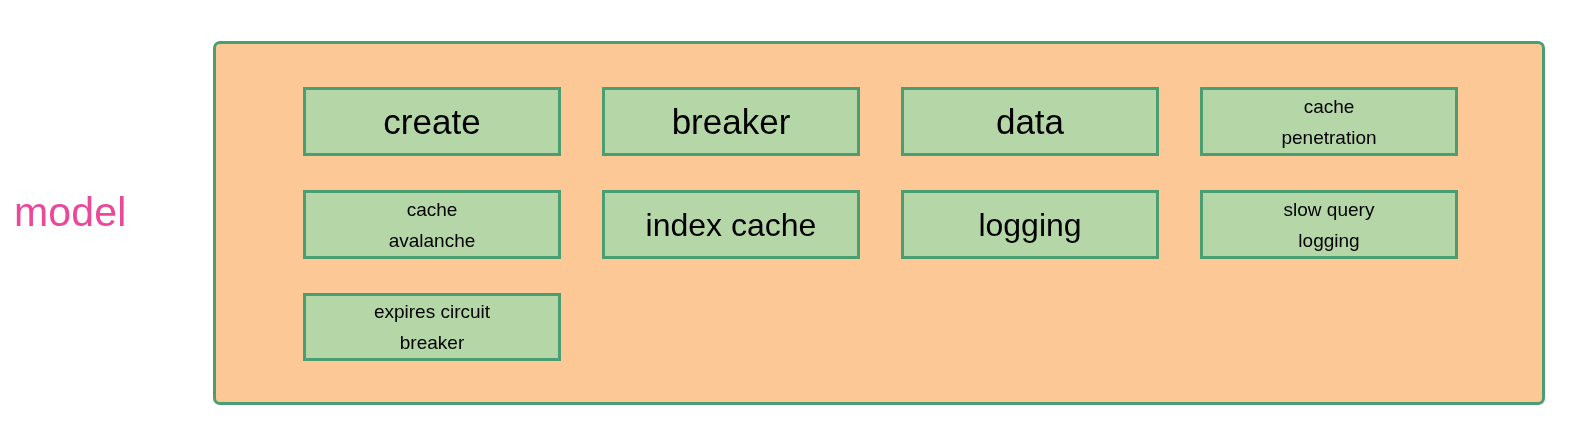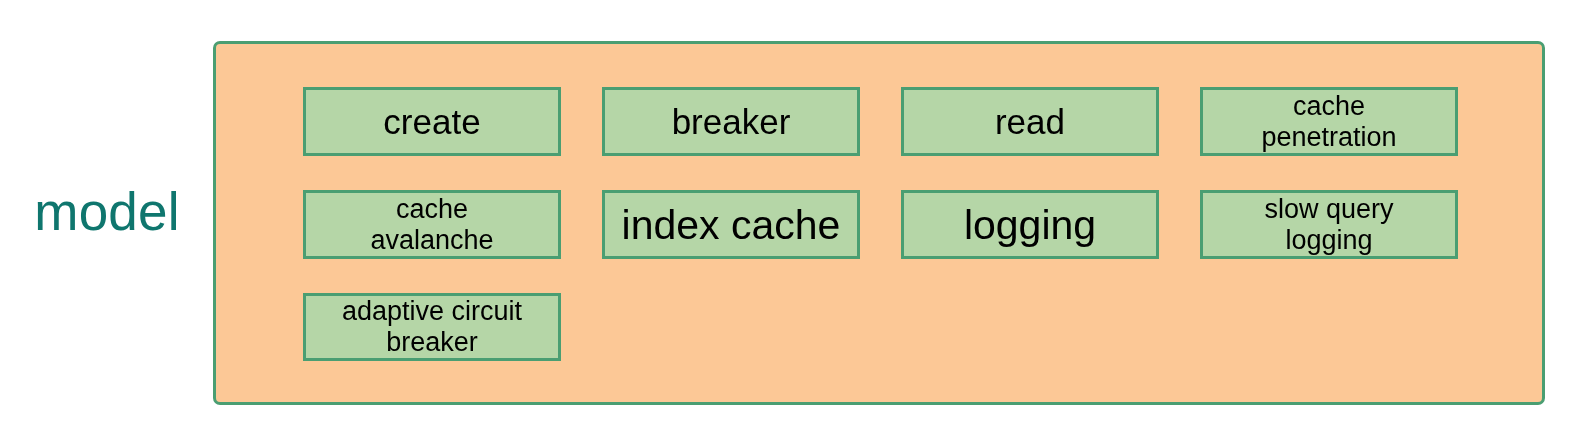--- a/index.html
+++ b/index.html
@@ -21,24 +21,23 @@
     width: 1570px;
     height: 440px;
   }
 
   
   .model-label {
     position: absolute;
     left: 14px;
     top: 188px;
     width: 186px;
-    text-align: center;
-    font-size: 53px;
+    font-size: 41px;
     line-height: 48px;
-    color: #0f766e;
+    color: #ec4899;
     white-space: nowrap;
     letter-spacing: 0.2px;
   }
 
   
   .model-container {
     position: absolute;
     left: 213px;
     top: 41px;
     width: 1332px;
@@ -79,66 +78,66 @@
     white-space: pre-line;
   }
 
   
   .size-lg .txt {
     font-size: 35px;
     line-height: 40px;
   }
   
   .size-md .txt {
-    font-size: 41px;
+    font-size: 32px;
     line-height: 36px;
   }
   
   .size-sm .txt {
-    font-size: 27px;
+    font-size: 19px;
     line-height: 31px;
   }
 </style>
 </head>
 <body>
 
 <div id="stage">
 
   <div class="model-label">model</div>
 
   <div class="model-container">
     <div class="grid">
 
     <div class="cell size-lg">
           <span class="txt">create</span>
         </div>
         <div class="cell size-lg">
           <span class="txt">breaker</span>
         </div>
         <div class="cell size-lg">
-          <span class="txt">read</span>
+          <span class="txt">data</span>
         </div>
         <div class="cell size-sm">
           <span class="txt">cache
 penetration</span>
         </div>
         <div class="cell size-sm">
           <span class="txt">cache
 avalanche</span>
         </div>
         <div class="cell size-md">
           <span class="txt">index cache</span>
         </div>
         <div class="cell size-md">
           <span class="txt">logging</span>
         </div>
         <div class="cell size-sm">
           <span class="txt">slow query
 logging</span>
         </div>
         <div class="cell size-sm">
-          <span class="txt">adaptive circuit
+          <span class="txt">expires circuit
 breaker</span>
         </div>
       </div>
   </div>
 
 </div>
 
 </body></html>

